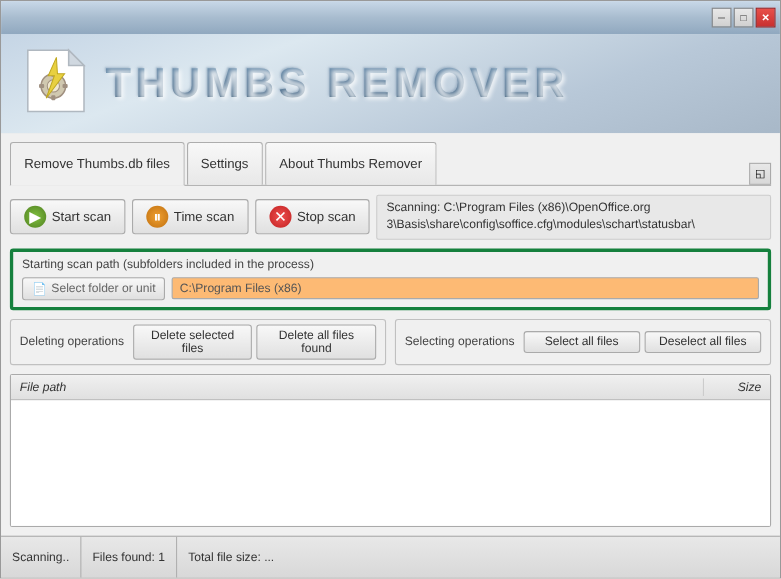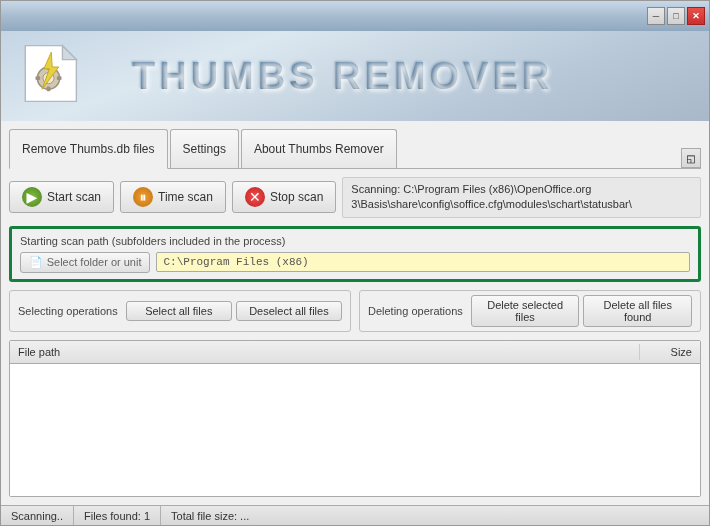--- a/index.html
+++ b/index.html
@@ -97,21 +97,20 @@
       font-size: 38px;
       font-weight: bold;
       color: #4a6a8a;
       text-shadow: 2px 2px 4px rgba(255,255,255,0.8), -1px -1px 2px rgba(100,130,160,0.5);
       letter-spacing: 4px;
       font-family: Arial Black, sans-serif;
       background: linear-gradient(to bottom, #8ab0cc 0%, #4a7090 40%, #3a5870 100%);
       -webkit-background-clip: text;
       -webkit-text-fill-color: transparent;
       background-clip: text;
-      margin-left: 36px;
     }
 
     
     .main-content {
       flex: 1;
       background: #f0f0f0;
       padding: 8px;
       display: flex;
       flex-direction: column;
       gap: 0;
@@ -252,24 +251,23 @@
       font-size: 11px;
       color: #666;
       white-space: nowrap;
     }
 
     .path-input {
       flex: 1;
       padding: 3px 6px;
       border: 1px solid #aaa;
       border-radius: 2px;
-      background: #fef9c3;
+      background: #fdba74;
       font-size: 11px;
       color: #555;
-      font-family: Liberation Mono, monospace;
     }
 
     
     .operations-row {
       display: flex;
       gap: 8px;
     }
 
     .ops-group {
       border: 1px solid #c0c0c0;
@@ -308,20 +306,21 @@
     }
 
     
     .file-list-container {
       flex: 1;
       border: 1px solid #aaa;
       border-radius: 2px;
       background: white;
       display: flex;
       flex-direction: column;
+      font-style: italic;
     }
 
     .file-list-header {
       display: flex;
       background: linear-gradient(to bottom, #f0f0f0, #e0e0e0);
       border-bottom: 1px solid #aaa;
       padding: 3px 0;
     }
 
     .file-list-col-path {
@@ -342,21 +341,21 @@
       text-align: right;
     }
 
     .file-list-body {
       flex: 1;
       background: white;
     }
 
     
     .status-bar {
-      height: 20px;
+      height: 38px;
       background: linear-gradient(to bottom, #e8e8e8, #d8d8d8);
       border-top: 1px solid #aaa;
       display: flex;
       align-items: center;
       flex-shrink: 0;
     }
 
     .status-item {
       padding: 0 10px;
       font-size: 11px;
@@ -445,29 +444,29 @@
         <div class="path-row">
           <button class="select-folder-btn">
             <span>📄</span>
             <span>Select folder or unit</span>
           </button>
           <input class="path-input" type="text" value="C:\Program Files (x86)" style="">
         </div>
       </div>
 
       <div class="operations-row">
+        <div class="ops-group delete-ops">
+          <span class="ops-label">Deleting operations</span>
+          <button class="ops-btn">Delete selected files</button>
+          <button class="ops-btn">Delete all files found</button>
+        </div>
         <div class="ops-group select-ops">
           <span class="ops-label">Selecting operations</span>
           <button class="ops-btn">Select all files</button>
           <button class="ops-btn">Deselect all files</button>
-        </div>
-        <div class="ops-group delete-ops">
-          <span class="ops-label">Deleting operations</span>
-          <button class="ops-btn">Delete selected files</button>
-          <button class="ops-btn">Delete all files found</button>
         </div>
       </div>
 
       <div class="file-list-container">
         <div class="file-list-header">
           <div class="file-list-col-path">File path</div>
           <div class="file-list-col-size">Size</div>
         </div>
         <div class="file-list-body"></div>
       </div>

